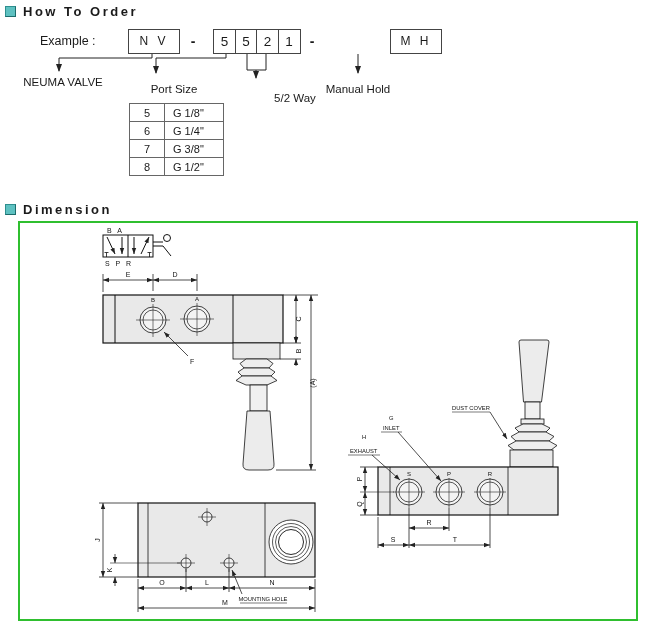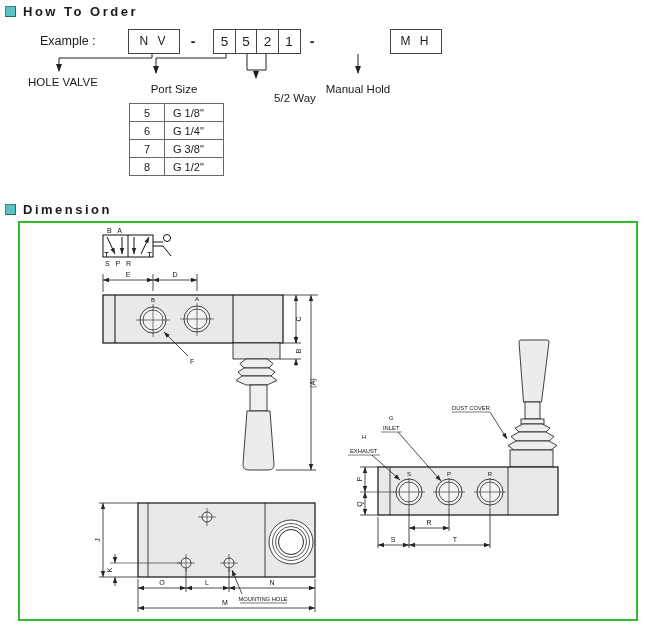--- a/index.html
+++ b/index.html
@@ -63,21 +63,21 @@
     </defs>
     <g stroke="#222" stroke-width="1" fill="none">
       <path d="M152,0 L152,4 L59,4 L59,17" marker-end="url(#ca)"></path>
       <path d="M226,0 L226,4 L156,4 L156,19" marker-end="url(#ca)"></path>
       <path d="M247,0 L247,16 L266,16 L266,0"></path>
       <path d="M256,16 L256,24" marker-end="url(#ca)"></path>
       <path d="M358,0 L358,19" marker-end="url(#ca)"></path>
     </g>
   </svg>
 
-  <div class="callout" style="left:16px;top:76px;width:94px;">HOLE VALVE</div>
+  <div class="callout" style="left:16px;top:76px;width:94px;">NEUMA VALVE</div>
   <div class="callout" style="left:146px;top:83px;width:56px;">Port Size</div>
   <div class="callout" style="left:228px;top:92px;width:54px;margin-left:40px;">5/2 Way</div>
   <div class="callout" style="left:316px;top:83px;width:84px;text-align:center;">Manual Hold</div>
 
   <table class="psize">
     <tbody>
         <tr>
       <td class="code">5</td>
       <td class="size">G 1/8"</td>
     </tr>

